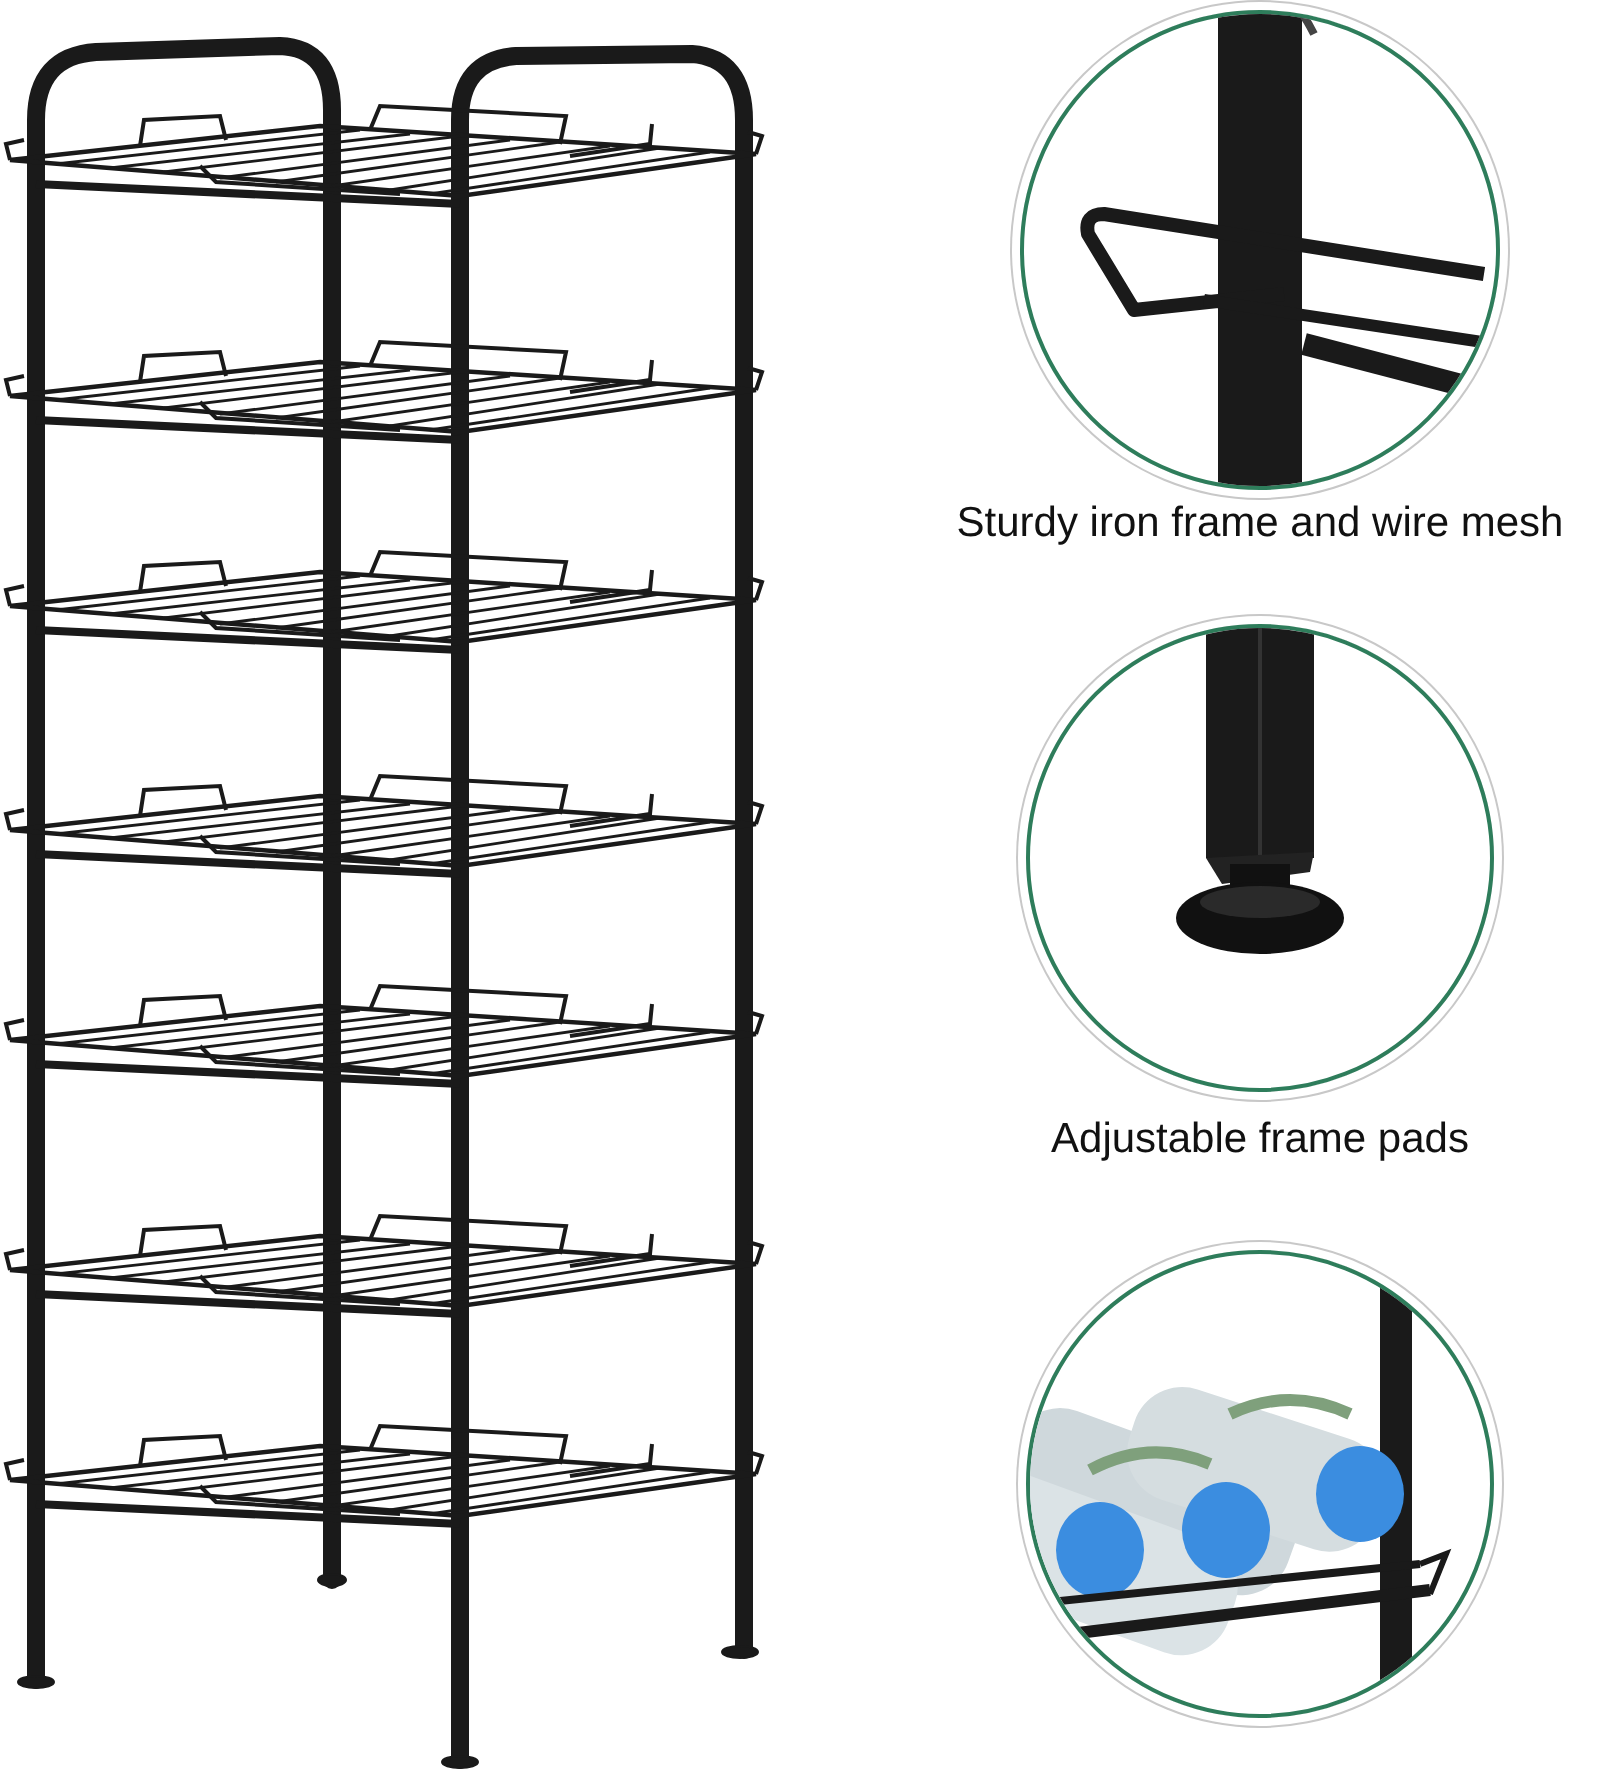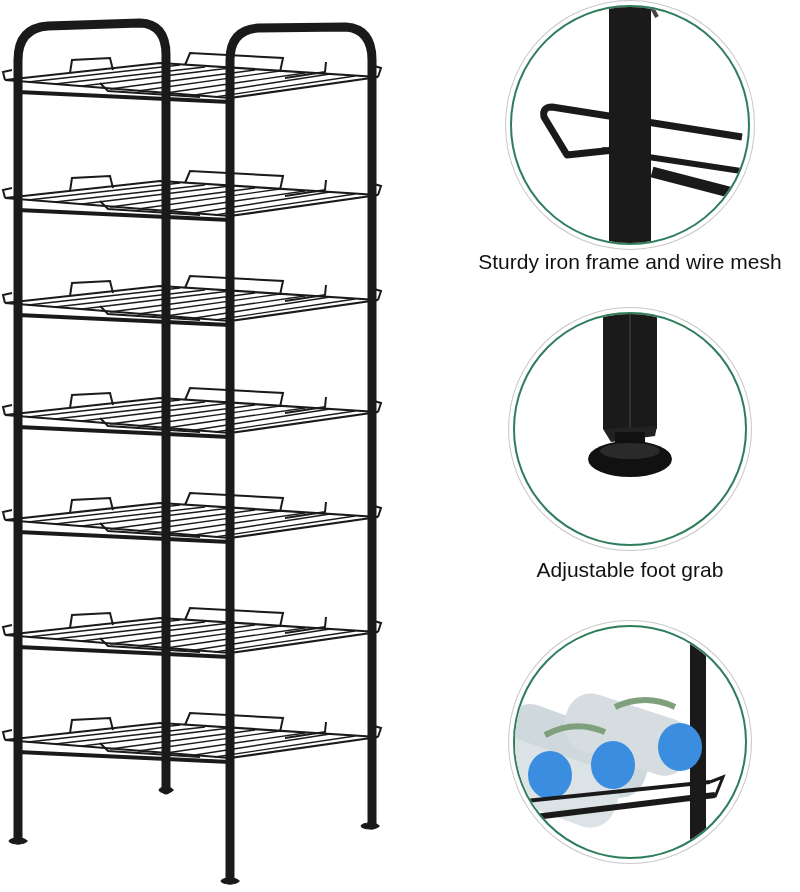--- a/index.html
+++ b/index.html
@@ -80,21 +80,21 @@
   <div class="circle" style="top:12px; width:230px; height:230px; border:2px solid #2e7d5b; box-shadow:0 0 0 4px #fff, 0 0 0 5px #c8c8c8;">
     <svg width="230" height="230" viewBox="0 0 230 230">
       <rect x="88" y="-5" width="54" height="120" fill="#1a1a1a"></rect>
       <line x1="115" y1="-5" x2="115" y2="115" stroke="#333" stroke-width="2"></line>
       <path d="M88 115 L96 128 L140 122 L142 112 Z" fill="#222"></path>
       <rect x="100" y="118" width="30" height="16" fill="#111"></rect>
       <ellipse cx="115" cy="145" rx="42" ry="18" fill="#111"></ellipse>
       <ellipse cx="115" cy="137" rx="30" ry="8" fill="#2a2a2a"></ellipse>
     </svg>
   </div>
-  <div class="caption" style="top:258px;">Adjustable foot grab</div>
+  <div class="caption" style="top:258px;">Adjustable frame pads</div>
 </div>
 
 <div class="feature" style="top:615px; height:277px;">
   <div class="circle" style="top:10px; width:230px; height:230px; border:2px solid #2e7d5b; box-shadow:0 0 0 4px #fff, 0 0 0 5px #c8c8c8;">
     <svg width="230" height="230" viewBox="0 0 230 230">
 
       <rect x="175" y="0" width="16" height="230" fill="#1a1a1a"></rect>
 
       <g>
         <rect x="0" y="70" width="150" height="60" rx="25" fill="#cfd8dc" transform="rotate(20 0 70)"></rect>

